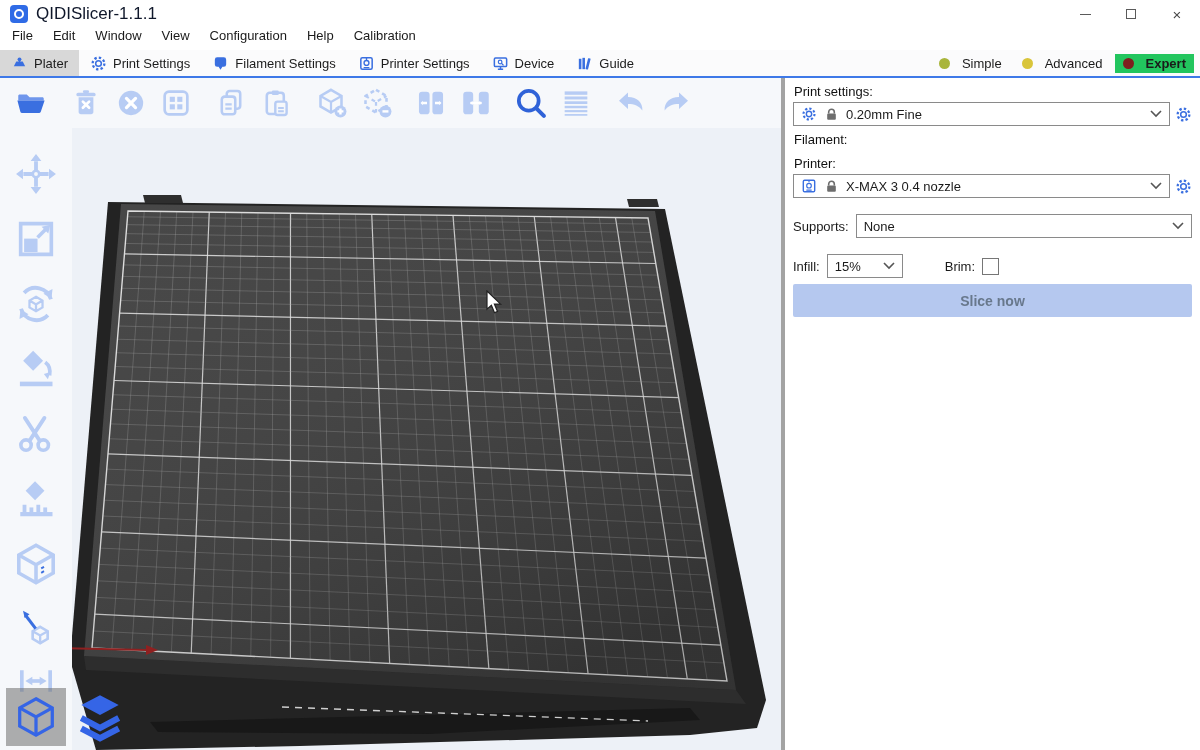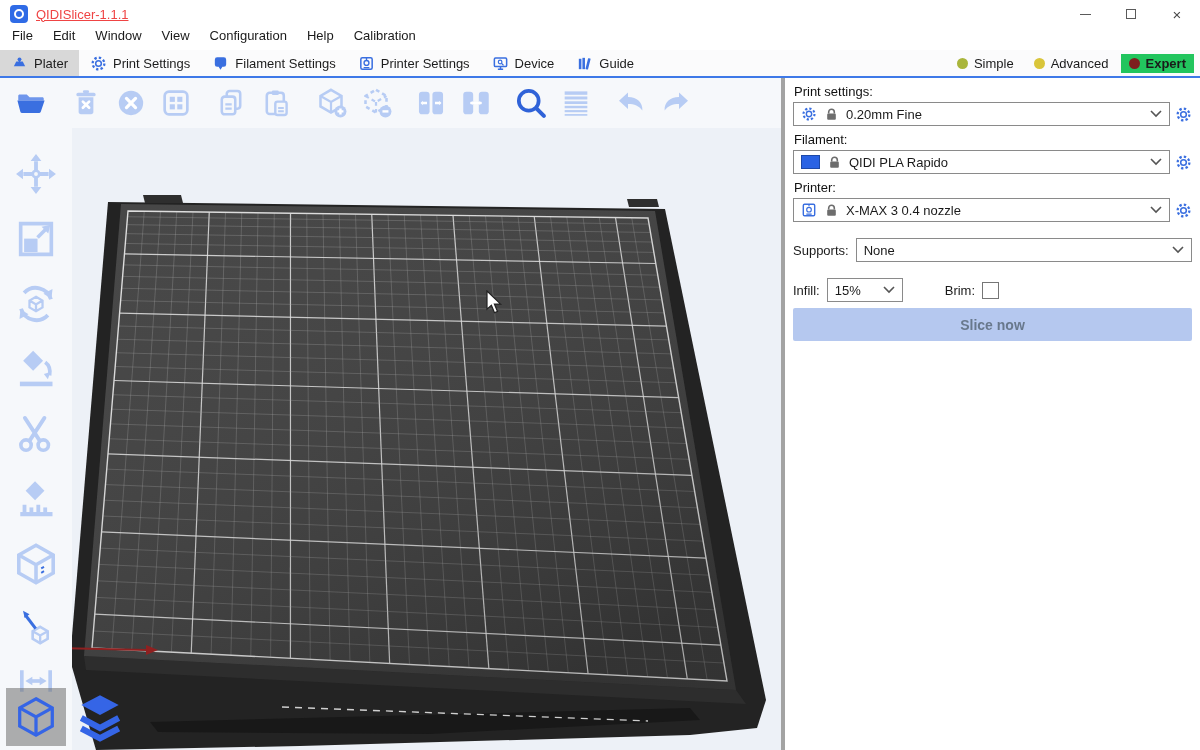--- a/index.html
+++ b/index.html
@@ -4,37 +4,37 @@
 <style>
   * { margin:0; padding:0; box-sizing:border-box; }
   html,body { width:1200px; height:750px; overflow:hidden; }
   body { font-family:"Liberation Sans", sans-serif; background:#fff; color:#1a1a1a; }
   .app { position:relative; width:1200px; height:750px; background:#fff; }
 
   
   .titlebar { height:28px; display:flex; align-items:center; padding-left:10px; background:#fff; }
   .applogo { width:18px; height:18px; border-radius:4px; background:#2f6be6; display:flex; align-items:center; justify-content:center; margin-right:8px; }
   .applogo span { width:10px; height:10px; border:2.5px solid #fff; border-radius:50%; display:block; }
-  .apptitle { font-size:13px; color:#ef4444;text-decoration:underline; }
+  .apptitle { font-size:17px; color:#0f172a; }
   .wincontrols { margin-left:auto; display:flex; height:28px; }
   .winbtn { width:46px; display:flex; align-items:center; justify-content:center; cursor:default; }
   .min-glyph { width:11px; height:0; border-top:1.6px solid #5a5a5a; }
   .max-glyph { width:10px; height:10px; border:1.4px solid #5a5a5a; }
   .close-glyph { font-size:15px; color:#4a4a4a; line-height:1; }
 
   
   .menubar { height:22px; display:flex; padding-left:2px; background:#fff; }
   .menuitem { font-size:13px; padding:0 10px; color:#1a1a1a; }
 
   
   .tabbar { height:28px; display:flex; align-items:stretch; background:#fbfbfc; border-bottom:2px solid #3e79e8; }
   .tab { display:flex; align-items:center; gap:6px; padding:0 11px; font-size:13px; color:#1c1c1c; }
   .tab.active { background:#d8d8d8; }
   .modes { margin-left:auto; display:flex; align-items:center; gap:4px; padding-right:6px; }
-  .mode { display:flex; align-items:center; gap:6px; font-size:13px; padding:2px 8px; }
+  .mode { display:flex; align-items:center; gap:12px; font-size:13px; padding:2px 8px; }
   .mode .dot { width:11px; height:11px; border-radius:50%; }
   .dot.simple { background:#a9b53b; }
   .dot.advanced { background:#d9c53a; }
   .dot.expert { background:#7e1e1e; }
   .mode.active { background:#22c55e; font-weight:bold; }
 
   
   .main { display:flex; height:672px; }
   .viewport { position:relative; width:781px; height:672px; background:#edf1f7; overflow:hidden; }
   #bedsvg { position:absolute; left:0; top:0; z-index:0; }
@@ -491,37 +491,20 @@
               <path d="M1 1l5 5 5-5" fill="none" stroke="#555" stroke-width="1.6"></path>
             </svg>
         </div>
         <svg width="17" height="17" viewBox="0 0 18 18">
             <circle cx="9" cy="9" r="3" fill="none" stroke="#3a6fe0" stroke-width="1.6"></circle>
             <circle cx="9" cy="9" r="6.2" fill="none" stroke="#3a6fe0" stroke-width="2.4" stroke-dasharray="2.5 2.3"></circle>
           </svg>
       </div>
 
       <div class="lbl" style="margin-top:6px">Filament:</div>
-      <div class="combo-row">
-        <div class="combo">
-          <span class="swatch"></span>
-          <svg width="15" height="15" viewBox="0 0 16 16">
-              <path d="M5 7V5.4a3 3 0 0 1 6 0V7" fill="none" stroke="#6d6d6d" stroke-width="1.7"></path>
-              <rect x="3.4" y="7" width="9.2" height="6.6" rx="1.2" fill="#6d6d6d"></rect>
-            </svg>
-          <span class="val">QIDI PLA Rapido</span>
-          <svg width="12" height="8" viewBox="0 0 12 8">
-              <path d="M1 1l5 5 5-5" fill="none" stroke="#555" stroke-width="1.6"></path>
-            </svg>
-        </div>
-        <svg width="17" height="17" viewBox="0 0 18 18">
-            <circle cx="9" cy="9" r="3" fill="none" stroke="#3a6fe0" stroke-width="1.6"></circle>
-            <circle cx="9" cy="9" r="6.2" fill="none" stroke="#3a6fe0" stroke-width="2.4" stroke-dasharray="2.5 2.3"></circle>
-          </svg>
-      </div>
 
       <div class="lbl" style="margin-top:6px">Printer:</div>
       <div class="combo-row">
         <div class="combo">
           <svg width="16" height="16" viewBox="0 0 18 18">
               <rect x="2.6" y="2.6" width="12.8" height="12.8" rx="1.4" fill="none" stroke="#3a6fe0" stroke-width="1.6"></rect>
               <circle cx="9" cy="8.6" r="2.6" fill="none" stroke="#3a6fe0" stroke-width="1.3"></circle>
               <path d="M9 2.6v2.2M6 13.6h6" stroke="#3a6fe0" stroke-width="1.3"></path>
             </svg>
           <svg width="15" height="15" viewBox="0 0 16 16">

